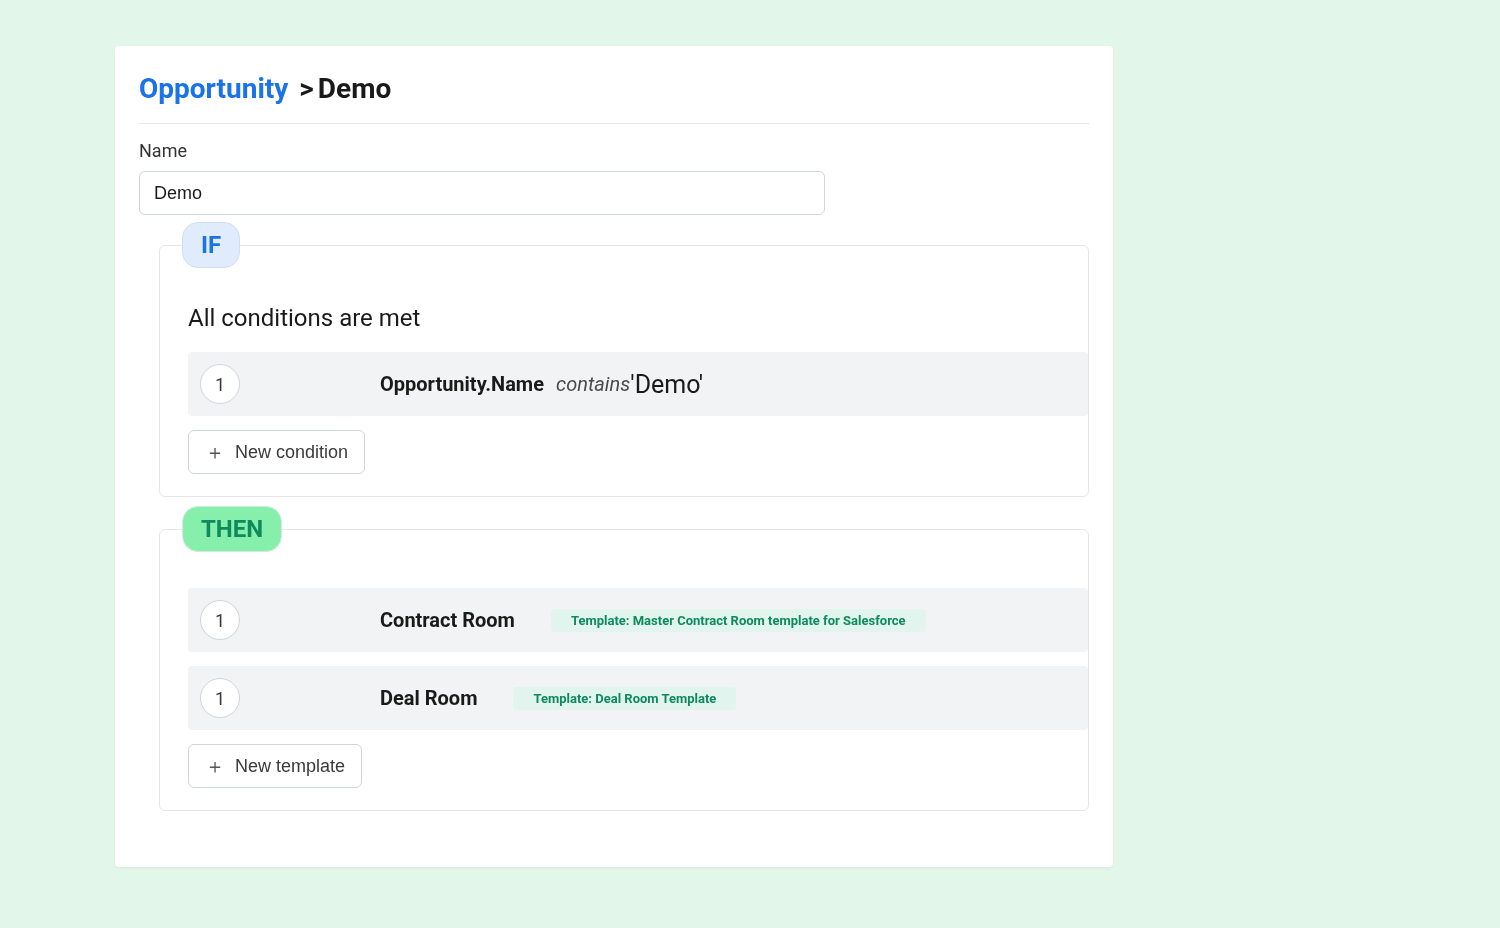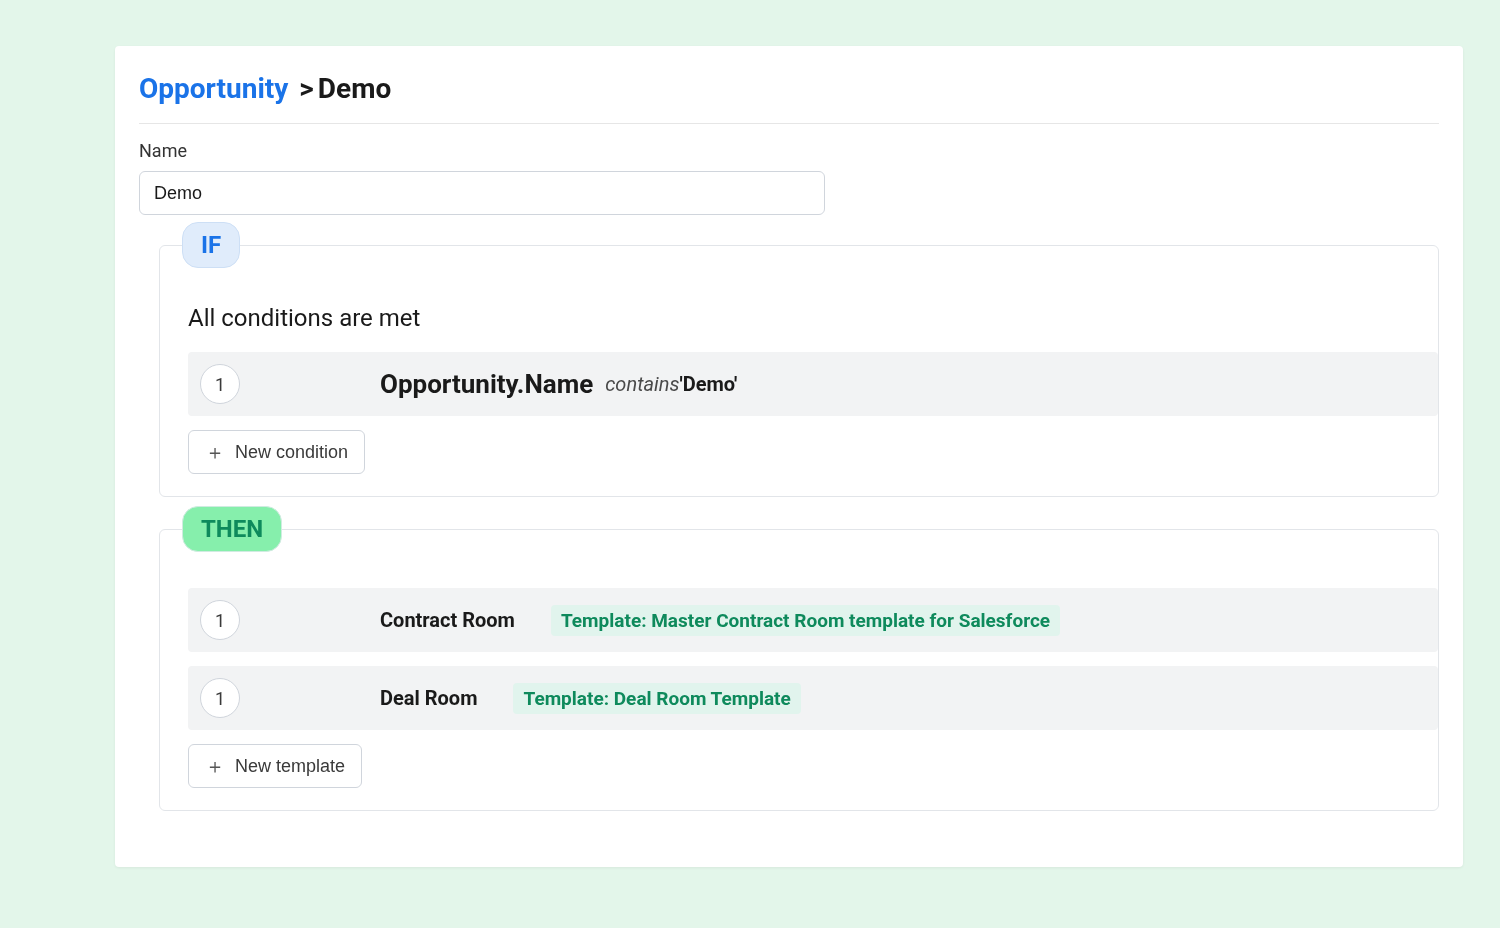--- a/index.html
+++ b/index.html
@@ -6,21 +6,21 @@
     body {
       font-family: -apple-system, BlinkMacSystemFont, "Segoe UI", Roboto, Helvetica, Arial, sans-serif;
       background: #e3f6ea;
       width: 1500px;
       height: 928px;
       padding: 46px 0 0 115px;
       overflow: hidden;
     }
     .card {
       background: #fff;
-      width: 1348px;
+      width: 998px;
       min-height: 772px;
       border-radius: 4px;
       box-shadow: 0 1px 3px rgba(0,0,0,0.06);
       padding: 18px 24px 24px 24px;
       overflow: hidden;
     }
     .breadcrumb {
       font-size: 28px;
       font-weight: 700;
       color: #1a1a1a;
@@ -92,30 +92,30 @@
       border: 1px solid #d0d5dc;
       border-radius: 50%;
       background: #fff;
       display: flex;
       align-items: center;
       justify-content: center;
       font-size: 18px;
       color: #3a3a3a;
       margin-right: 140px;
     }
-    .cond-field { font-size: 26px; font-weight: 700; color: #1a1a1a; margin-right: 12px; }
+    .cond-field { font-size: 20px; font-weight: 700; color: #1a1a1a; margin-right: 12px; }
     .cond-op    { font-size: 20px; font-style: italic; color: #4a4a4a; margin-right: 0; }
-    .cond-val   { font-size: 20px; font-weight: 700; color: #1a1a1a; }
+    .cond-val   { font-size: 25px; font-weight: 400; color: #1a1a1a; }
     .tmpl-type  { font-size: 20px; font-weight: 700; color: #1a1a1a; margin-right: 36px; }
     .tmpl-chip  {
       background: #e1f4ed;
       color: #0e8a5c;
-      font-size: 19px;
+      font-size: 13px;
       font-weight: 700;
-      padding: 4px 10px;
+      padding: 4px 20px;
       border-radius: 4px;
     }
     .add-btn {
       display: inline-flex;
       align-items: center;
       gap: 10px;
       height: 44px;
       padding: 0 16px;
       border: 1px solid #d0d5dc;
       border-radius: 6px;

